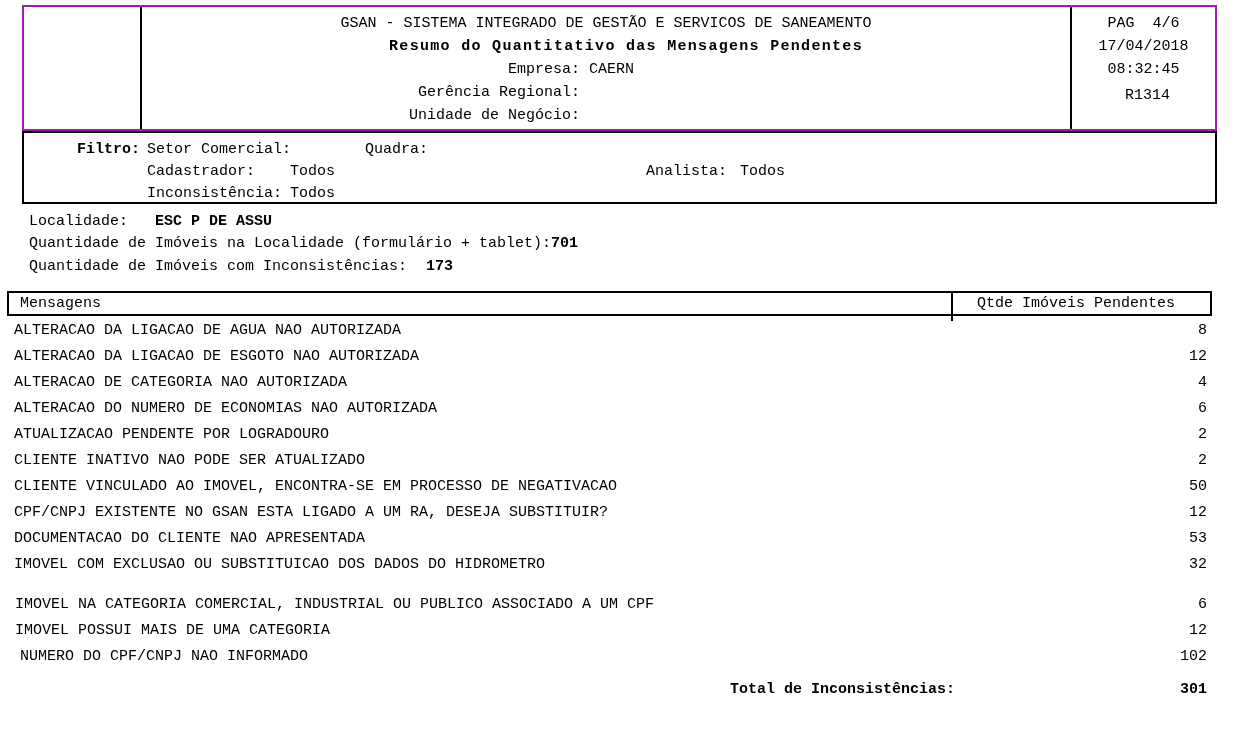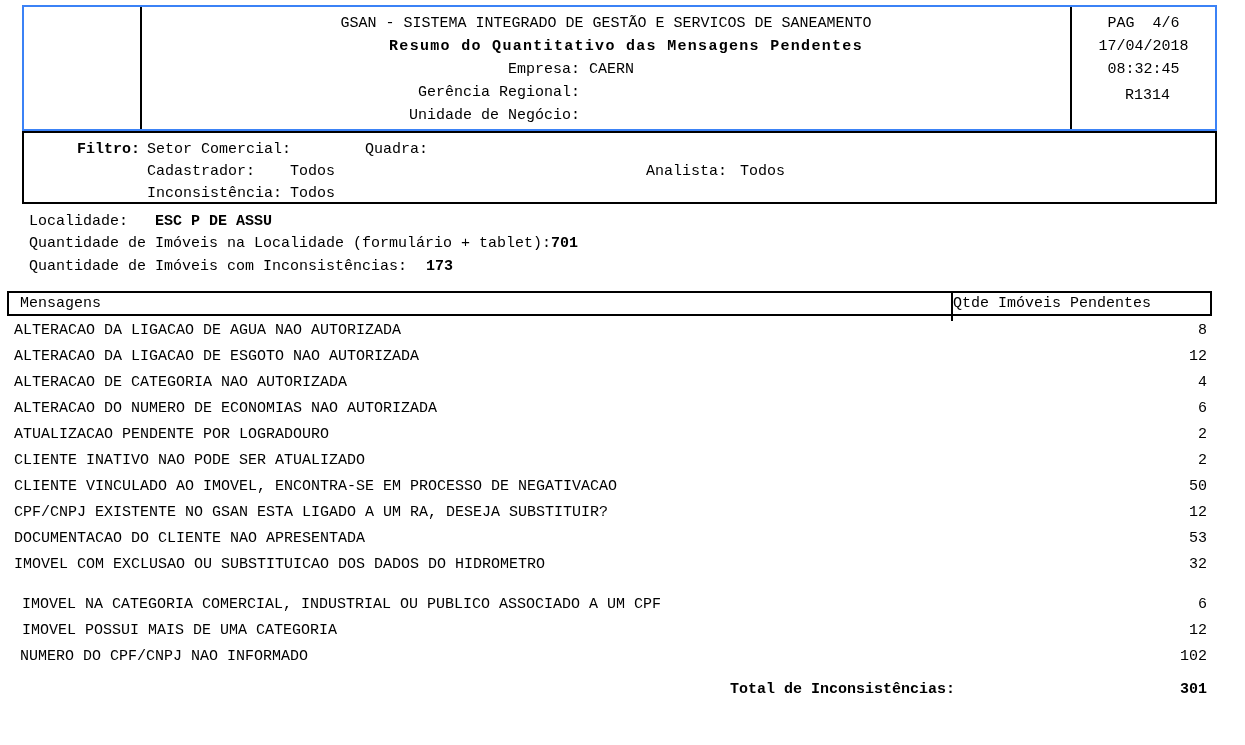--- a/index.html
+++ b/index.html
@@ -11,21 +11,21 @@
     font-size:15px;
     color:#000000;
     overflow:hidden;
   }
   .b { font-weight:bold; }
 
   
   .box-header {
     position:absolute; left:22px; top:5px;
     width:1195px; height:126px;
-    border:2px solid #3b82f6; box-sizing:border-box;
+    border:2px solid #a21caf; box-sizing:border-box;
     display:flex;
     justify-content:space-between;
   }
   .cell-logo { width:118px; border-right:2px solid #000; box-sizing:border-box; }
   .cell-title { width:928px; box-sizing:border-box; padding-top:5px; }
   .tline { line-height:23px; white-space:pre; }
   .t-center { text-align:center; }
   .ls { letter-spacing:1.3px;margin-left:40px; }
   .lrow .lbl { display:inline-block; width:438px; text-align:right; }
   .lrow .val { padding-left:9px; }
@@ -61,30 +61,30 @@
   .gap2 { margin-left:19px; }
 
   
   .box-thead {
     position:absolute; left:7px; top:291px;
     width:1205px; height:25px;
     border:2px solid #000; box-sizing:border-box;
     display:flex; align-items:center;
   }
   .th-msg { width:944px; border-right:2px solid #000; box-sizing:border-box; padding-left:11px; line-height:21px; }
-  .th-qtd { flex:1; text-align:left; padding-right:11px; line-height:21px; }
+  .th-qtd { flex:1; text-align:center; padding-right:11px; line-height:21px; }
   .tick { position:absolute; left:951px; top:314px; width:2px; height:7px; background:#000; }
 
   
   .rows { position:absolute; left:0; top:318px; width:1245px; }
   .row { position:relative; height:26px; line-height:26px; white-space:pre; }
   .row .msg { padding-left:14px; }
   .row .num { position:absolute; right:38px; top:0; }
   .row:nth-child(11) { margin-top:14px; }
-  .row:nth-child(11) .msg, .row:nth-child(12) .msg { padding-left:22px; }
+  .row:nth-child(11) .msg, .row:nth-child(12) .msg { padding-left:15px; }
   .row:nth-child(13) .msg { padding-left:20px; }
 
   
   .total-row { position:absolute; left:0; top:677px; width:1245px; height:26px; line-height:26px; }
   .total-row .tlabel { display:inline-block; width:955px; text-align:right; }
   .total-row .tnum { position:absolute; right:38px; top:0; }
 </style>
 </head>
 <body>
 

